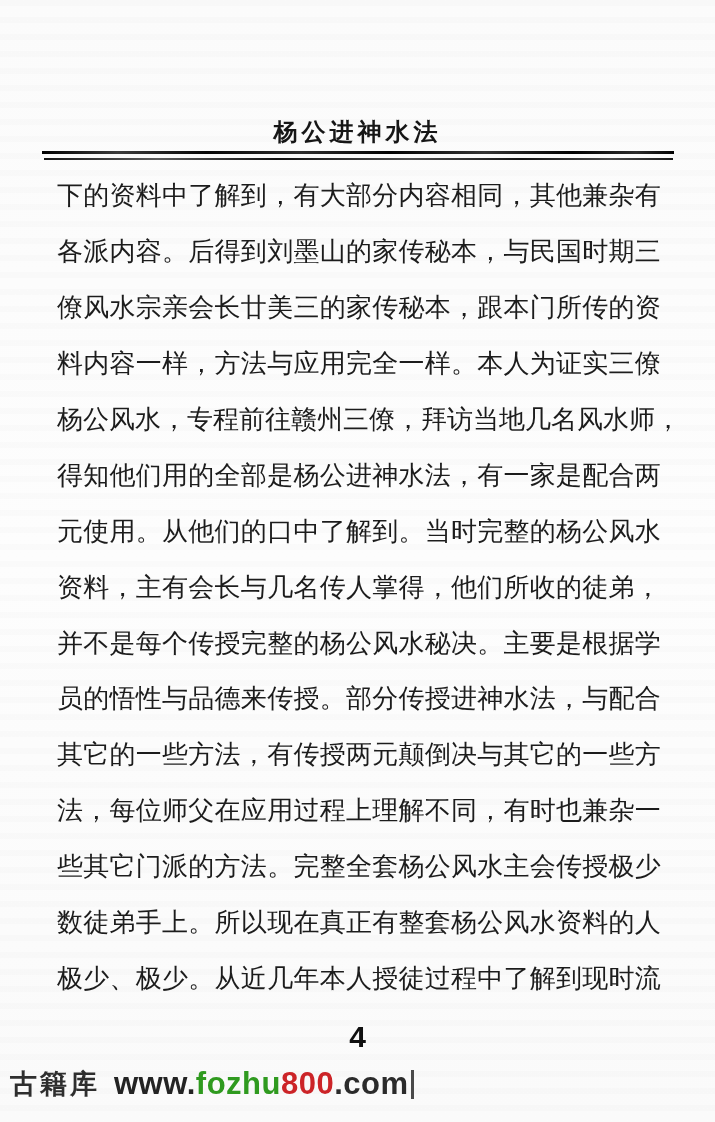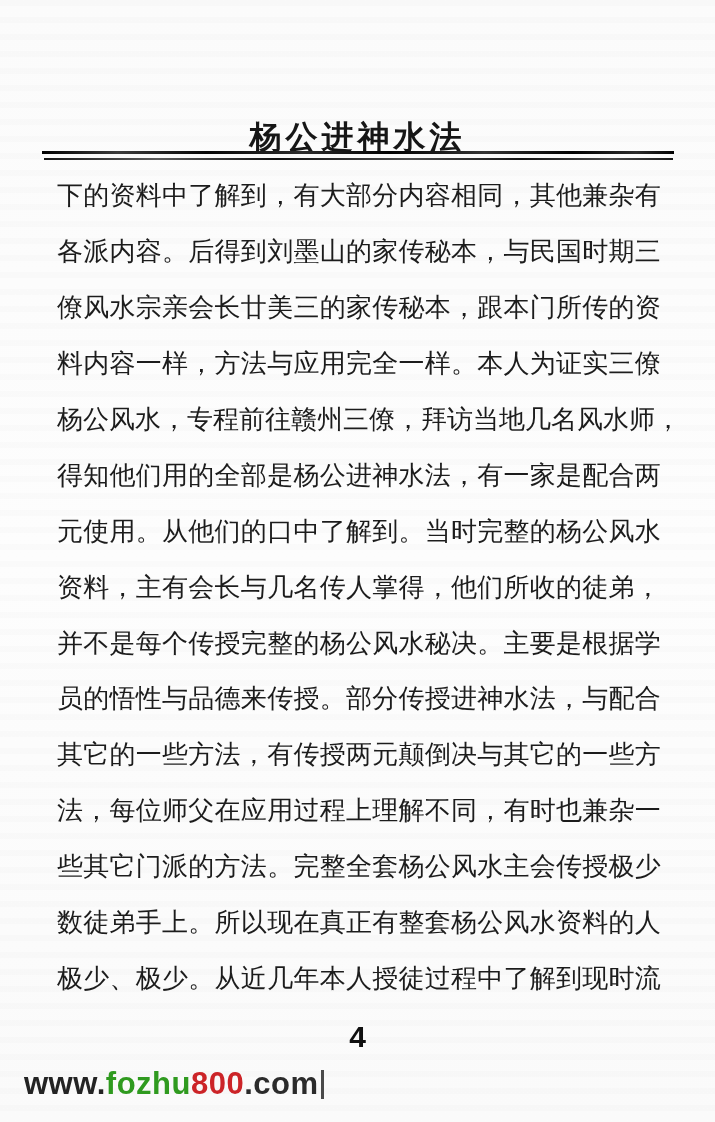--- a/index.html
+++ b/index.html
@@ -15,21 +15,21 @@
       linear-gradient(180deg,#fbfbfb 0%,#fdfdfd 50%,#fafafa 100%);
     overflow:hidden;
     font-family:"DejaVu Serif", serif;
     color:#1b1b1b;
   }
 
   
   .title {
     position:absolute; top:116px; left:0; width:715px;
     text-align:center;
-    font-size:32px; font-weight:700;
+    font-size:24px; font-weight:700;
     letter-spacing:4px;
     color:#161616;
   }
   .rule-thick {
     position:absolute; top:151px; left:42px; width:632px; height:3px;
     background:linear-gradient(90deg,#000,#3a3a3a 12%,#050505 26%,#2c2c2c 41%,#000 55%,#333 70%,#000 84%,#2a2a2a 94%,#000);
   }
   .rule-thin {
     position:absolute; top:158px; left:44px; width:629px; height:2px;
     background:linear-gradient(90deg,#151515,#5a5a5a 18%,#101010 37%,#4c4c4c 58%,#131313 76%,#474747 90%,#181818);
@@ -463,20 +463,21 @@
         <span>到</span>
         <span>现</span>
         <span>时</span>
         <span>流</span>
       </div>
   </div>
 
   <div class="page-number">4</div>
 
   <div class="watermark">
+    <span class="wm-library">古籍库</span>
     <span class="wm-url">
       <span class="wm-prefix">www.</span>
       <span class="wm-green">fozhu</span>
       <span class="wm-red">800</span>
       <span class="wm-suffix">.com</span>
     </span>
     <span class="cursor-bar"></span>
   </div>
 
 </div>

